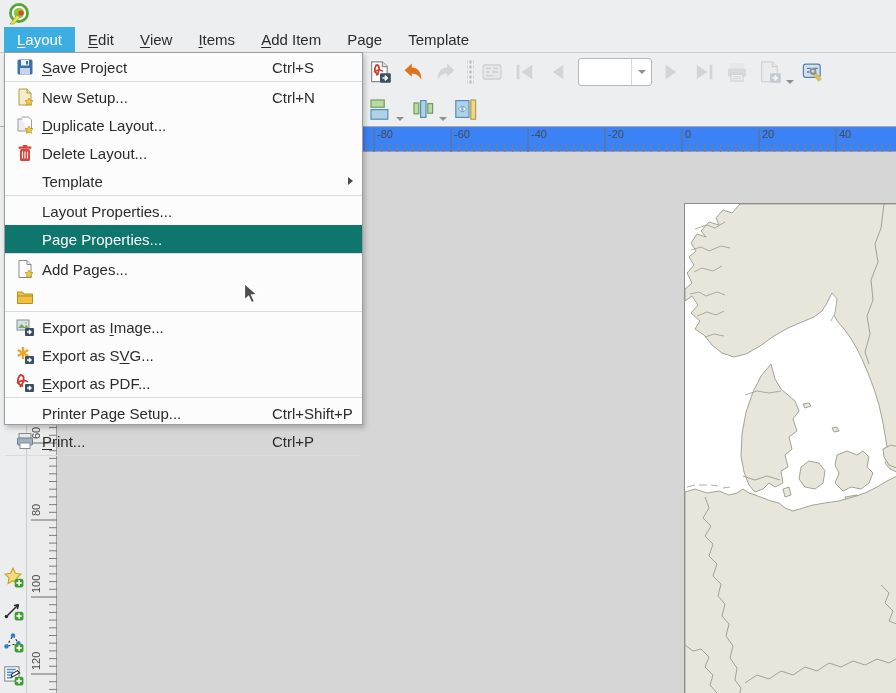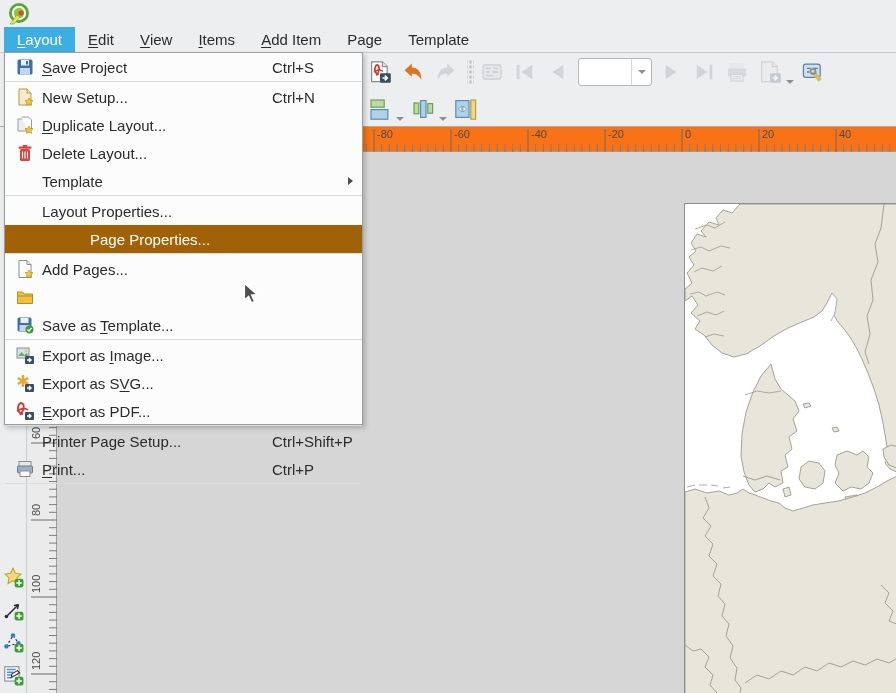--- a/index.html
+++ b/index.html
@@ -38,38 +38,38 @@
 
   
   #left-toolbar { position:absolute; left:0; top:127px; width:27px; height:566px;
                   background:#ecedee; border-right:1px solid #cbcccd; }
   .lt-btn { position:absolute; left:0; width:26px; height:28px;
             display:flex; align-items:center; justify-content:center; }
 
   #ruler-corner { position:absolute; left:27px; top:127px; width:30px; height:25px;
                   background:#ebebeb; border-right:1px solid #9d9e9f; border-bottom:1px solid #9d9e9f; }
   #hruler { position:absolute; left:57px; top:127px; width:839px; height:25px;
-            background:#f97316; border-bottom:1px solid #9d9e9f; }
+            background:#3b82f6; border-bottom:1px solid #9d9e9f; }
   #vruler { position:absolute; left:27px; top:152px; width:30px; height:541px;
             background:#ebebeb; border-right:1px solid #9d9e9f; }
 
   #canvas { position:absolute; left:57px; top:152px; width:839px; height:541px;
             background:#d5d6d5; overflow:hidden; }
   #page { position:absolute; left:627px; top:51px; width:214px; height:492px;
           background:#ffffff; border-left:1px solid #8d8e8f; border-top:1px solid #8d8e8f; }
 
   
   #layout-menu { position:absolute; left:4px; top:52px; width:359px; height:373px;
                  background:#fcfcfc; border:1px solid #9c9d9e; z-index:50;
                  box-shadow:2px 3px 5px rgba(0,0,0,.22); }
   .menu-item { position:relative; height:28px; display:flex; align-items:center; padding-left:9px; }
   .menu-item .mi-icon { width:22px; height:20px; display:flex; align-items:center; justify-content:center; }
   .menu-item .mi-label { margin-left:6px; white-space:nowrap; }
   .menu-item .mi-shortcut { position:absolute; left:267px; white-space:nowrap; }
-  .menu-item.highlight { background:#a16207; color:#fff;gap:48px; }
+  .menu-item.highlight { background:#0f766e; color:#fff; }
   .menu-sep { height:2px; border-top:1px solid #dadbdc; }
   .submenu-arrow { position:absolute; right:9px; width:0; height:0;
                    border-top:4.5px solid transparent; border-bottom:4.5px solid transparent;
                    border-left:5.5px solid #4a4b4c; }
 
   #mouse-cursor { position:absolute; left:243px; top:283px; z-index:99; }
 
   svg { display:block; }
 </style>
 </head>
@@ -589,32 +589,20 @@
       <span class="mi-label">Add Pages...</span>
     </div>
     <div class="menu-item">
       <span class="mi-icon">
         <svg width="20" height="20" viewBox="0 0 20 20">
           <path d="M2.5 5 h5 l1.5 2 h8.5 v9.5 h-15 Z" fill="#f0c041" stroke="#b78e1e"></path>
           <path d="M2.5 9 h15" stroke="#b78e1e" fill="none"></path>
         </svg>
       </span>
     </div>
-    <div class="menu-item">
-      <span class="mi-icon">
-        <svg width="20" height="20" viewBox="0 0 20 20">
-          <rect x="2.5" y="2.5" width="14" height="14" rx="1.5" fill="#3a6fb0"></rect>
-          <rect x="5.5" y="3" width="8" height="5" fill="#eef2f8"></rect>
-          <rect x="4.5" y="10" width="10" height="6" fill="#c7d5ea"></rect>
-          <circle cx="14.5" cy="14.5" r="4" fill="#3f9c35"></circle>
-          <path d="M12.5 14.5 l1.5 1.5 2.5-3" stroke="#fff" stroke-width="1.2" fill="none"></path>
-        </svg>
-      </span>
-      <span class="mi-label">Save as <span class="mnm">T</span>emplate...</span>
-    </div>
     <div class="menu-sep"></div>
     <div class="menu-item">
       <span class="mi-icon">
         <svg width="20" height="20" viewBox="0 0 20 20">
           <rect x="2" y="3" width="12" height="10" fill="#cfe3f2" stroke="#8a8b8c"></rect>
           <path d="M3 11 l3.5-4 3 3 2-2 2.5 3 Z" fill="#7aa85c"></path>
           <circle cx="11" cy="6" r="1.2" fill="#f3c93c"></circle>
           <rect x="10" y="11" width="9" height="8" rx="1" fill="#3b4f63"></rect>
           <path d="M12 15 h4 m-2 -2 l2 2 -2 2" stroke="#fff" stroke-width="1.4" fill="none"></path>
         </svg>

